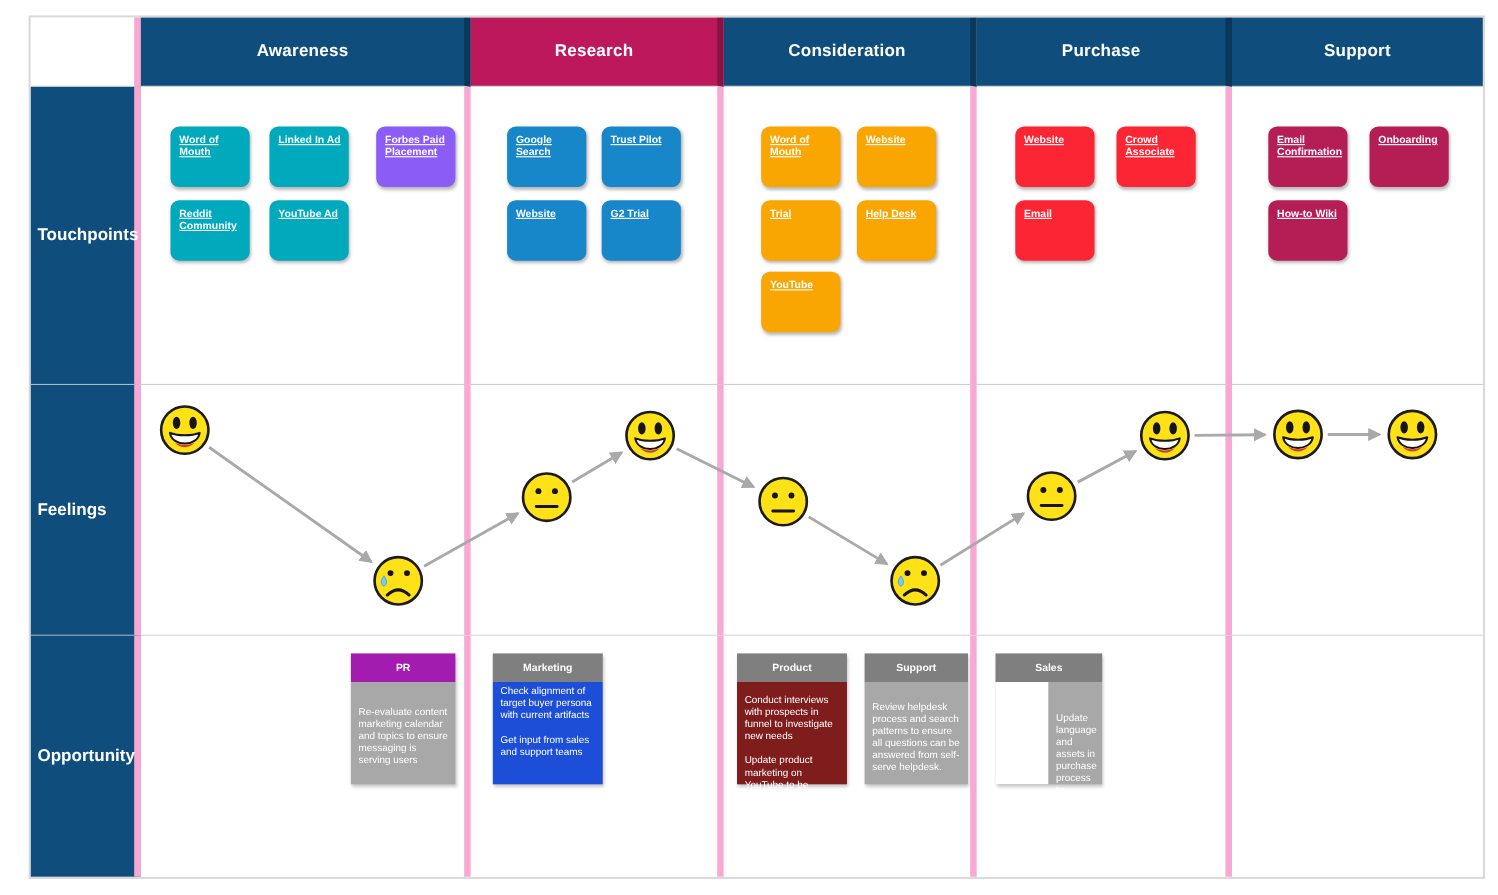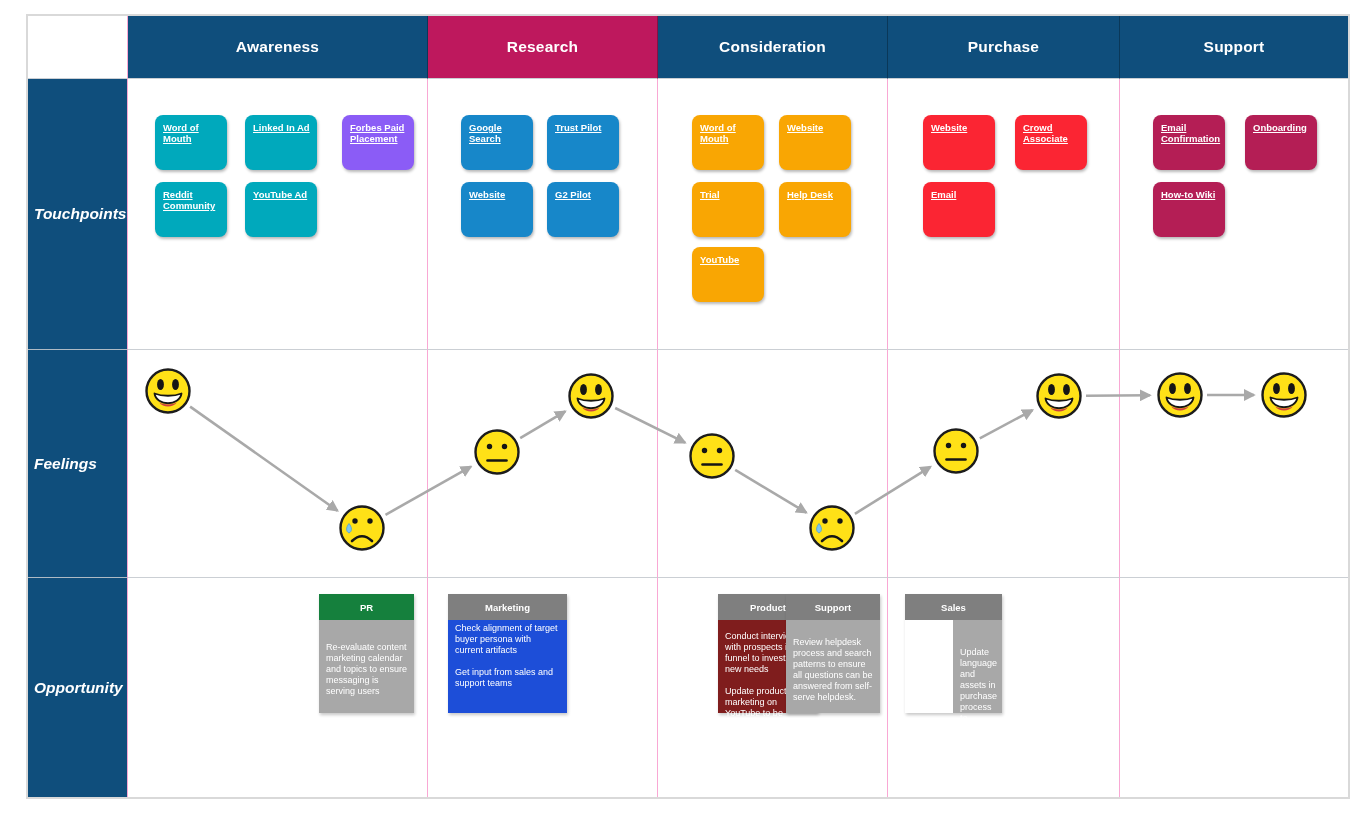--- a/index.html
+++ b/index.html
@@ -4,30 +4,30 @@
 <style>
   html,body{margin:0;padding:0;}
   body{
     width:1362px;height:814px;position:relative;background:#ffffff;
     font-family:"Liberation Sans", sans-serif;overflow:hidden;
   }
   #map{
     position:absolute;left:26px;top:14px;width:1320px;height:781px;
     border:2px solid #D9D9D9;background:#ffffff;display:grid;position:absolute;
   }
-  .cell{box-sizing:border-box;border-right:1px solid #f9a8d4;border-bottom:1px solid #CBCFD4;position:relative;background:#fff;}
+  .cell{box-sizing:border-box;border-right:6px solid #f9a8d4;border-bottom:1px solid #CBCFD4;position:relative;background:#fff;}
   .cell.lastcol{border-right:none;}
   .cell.lastrow{border-bottom:none;}
   .cell.corner{background:#fff;}
   .cell.navy{color:#fff;}
   .stage-header{display:flex;align-items:center;justify-content:center;
     font-weight:bold;font-size:15.5px;letter-spacing:.2px;}
   .stage-header.navy{border-right-color:rgba(0,0,0,0.28);}
   .row-label{display:flex;align-items:center;font-weight:bold;font-size:15.5px;
-    padding-left:6px;border-bottom-color:#AEBAC4;font-style:italic;}
+    padding-left:6px;border-bottom-color:#AEBAC4;}
   .tp-note{
     position:absolute;width:72px;height:55px;border-radius:8px;
     box-shadow:1px 2px 3px rgba(0,0,0,0.28);color:#fff;
   }
   .tp-note span{display:block;padding:7px 6px 0 8px;font-size:9.5px;font-weight:bold;line-height:1.18;text-decoration:underline;}
   .opp-note{position:absolute;width:95px;box-shadow:1px 2px 3px rgba(0,0,0,0.22);color:#fff;}
   .opp-head{height:26px;display:flex;align-items:center;justify-content:center;
     font-size:9.5px;font-weight:bold;}
   .opp-body{font-size:9px;line-height:1.22;padding:0 6px 6px 7px;box-sizing:border-box;}
   .opp-body p{margin:0 0 11px 0;}
@@ -78,21 +78,21 @@
       <div class="tp-note" style="left: 33px; top: 36px; background: rgb(23, 135, 201);">
         <span>Google Search</span>
       </div>
       <div class="tp-note" style="left: 119px; top: 36px; background: rgb(23, 135, 201);">
         <span>Trust Pilot</span>
       </div>
       <div class="tp-note" style="left: 33px; top: 103px; background: rgb(23, 135, 201);">
         <span>Website</span>
       </div>
       <div class="tp-note" style="left: 119px; top: 103px; background: rgb(23, 135, 201);">
-        <span>G2 Pilot</span>
+        <span>G2 Trial</span>
       </div>
     </div>
     <div class="cell ">
       <div class="tp-note" style="left: 34px; top: 36px; background: rgb(249, 166, 3);">
         <span>Word of Mouth</span>
       </div>
       <div class="tp-note" style="left: 121px; top: 36px; background: rgb(249, 166, 3);">
         <span>Website</span>
       </div>
       <div class="tp-note" style="left: 34px; top: 103px; background: rgb(249, 166, 3);">
@@ -133,41 +133,41 @@
     <div class="cell "></div>
     <div class="cell "></div>
     <div class="cell "></div>
     <div class="cell "></div>
     <div class="cell lastcol"></div>
     <div class="cell row-label navy lastrow" style="background: rgb(15, 78, 124);">
       <span>Opportunity</span>
     </div>
     <div class="cell  lastrow">
       <div class="opp-note" style="left: 191px; top: 16px; width: 95px; height: 119px;">
-        <div class="opp-head" style="background: #15803d;">
+        <div class="opp-head" style="background: #a21caf;">
           <span>PR</span>
         </div>
         <div class="opp-body" style="background: rgb(168, 168, 168); height: 93px; padding-top: 22px;">
           <p>Re-evaluate content marketing calendar and topics to ensure messaging is serving users</p>
         </div>
       </div>
     </div>
     <div class="cell  lastrow">
-      <div class="opp-note" style="left: 20px; top: 16px; width: 119px; height: 119px;">
+      <div class="opp-note" style="left: 20px; top: 16px; width: 100px; height: 119px;">
         <div class="opp-head" style="background: rgb(127, 127, 127);">
           <span>Marketing</span>
         </div>
         <div class="opp-body" style="background: #1d4ed8; height: 93px; padding-top: 3px;">
           <p>Check alignment of target buyer persona with current artifacts</p>
           <p>Get input from sales and support teams</p>
         </div>
       </div>
     </div>
     <div class="cell  lastrow">
-      <div class="opp-note" style="left: 12px; top: 16px; width: 100px; height: 119px; margin-left: 48px;">
+      <div class="opp-note" style="left: 12px; top: 16px; width: 100px; height: 119px;">
         <div class="opp-head" style="background: rgb(127, 127, 127);">
           <span>Product</span>
         </div>
         <div class="opp-body" style="background: #7f1d1d; height: 93px; padding-top: 11px;">
           <p>Conduct interviews with prospects in funnel to investigate new needs</p>
           <p>Update product marketing on YouTube to be fresher.</p>
         </div>
       </div>
       <div class="opp-note" style="left: 128px; top: 16px; width: 94px; height: 119px;">
         <div class="opp-head" style="background: rgb(127, 127, 127);">

